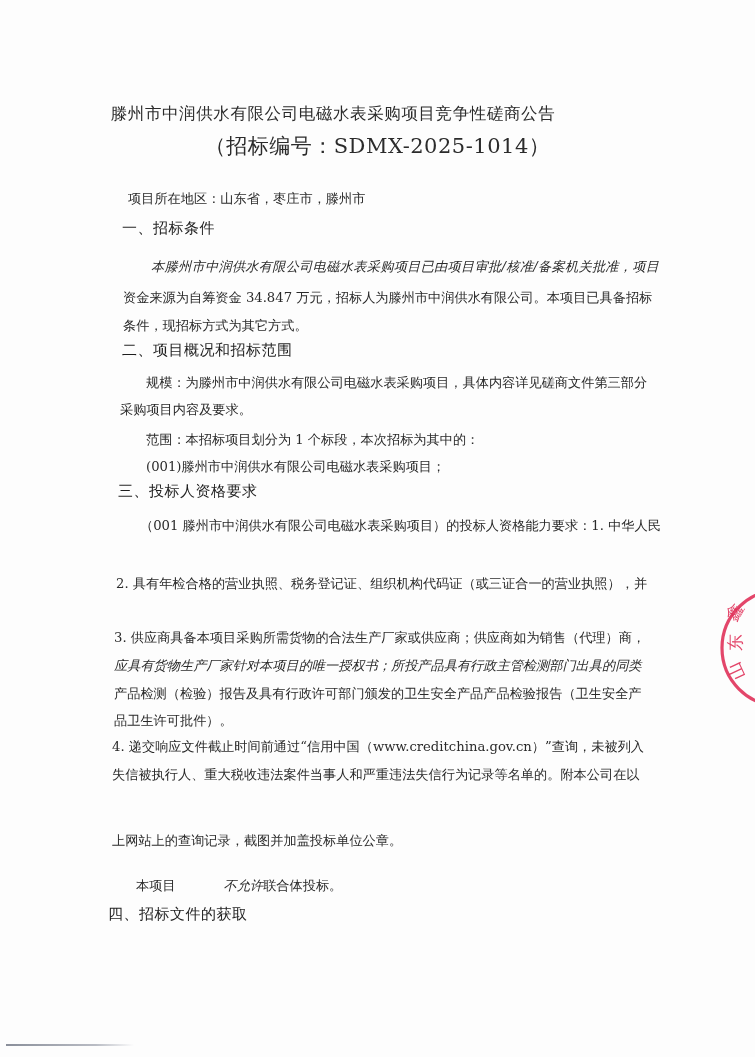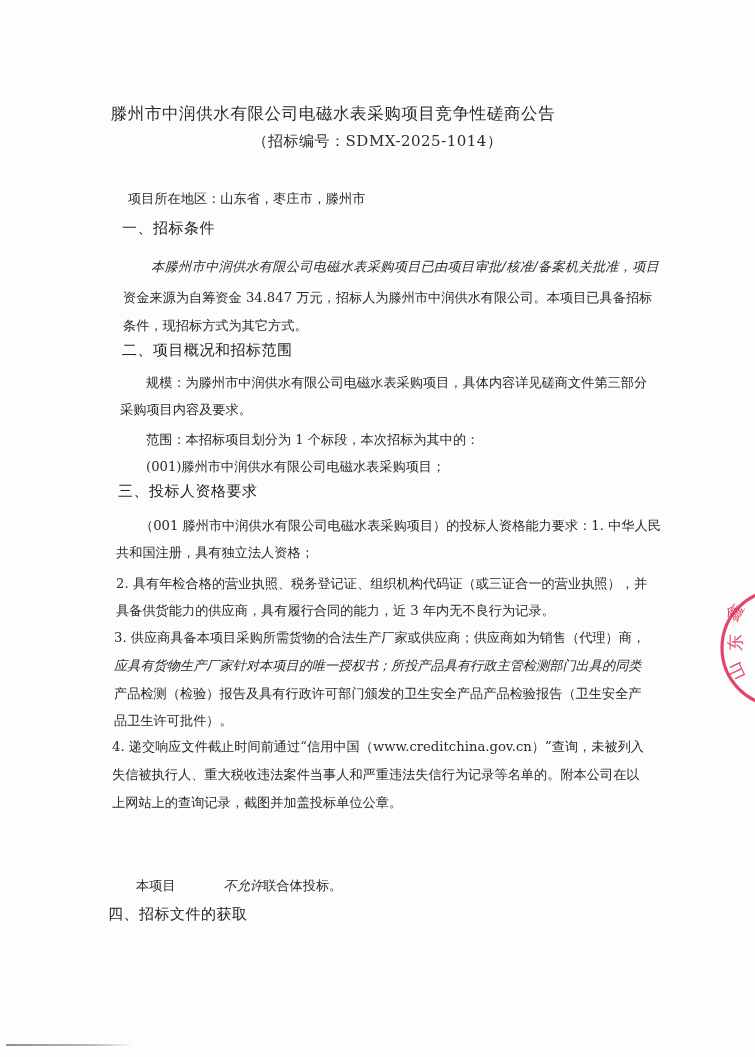--- a/index.html
+++ b/index.html
@@ -7,21 +7,21 @@
     width: 755px; height: 1057px; background: #fdfdfd; position: relative; overflow: hidden;
     font-family: "DejaVu Serif", "Liberation Serif", serif; color: #262626;
   }
   .page { position: absolute; left: 0; top: 0; width: 755px; height: 1057px; }
   .title {
     position: absolute; left: 0; width: 666px; top: 103px; text-align: center;
     font-size: 16.5px; letter-spacing: 0.6px; color: #2b2b2b;
   }
   .subtitle {
     position: absolute; left: 0; width: 755px; top: 132px; text-align: center;
-    font-size: 15px; letter-spacing: 0.5px; color: #2b2b2b;
+    font-size: 21px; letter-spacing: 0.5px; color: #2b2b2b;
   }
   .line {
     position: absolute; font-size: 13.2px; line-height: 20px; white-space: nowrap; color: #2a2a2a;
   }
   .heading {
     position: absolute; font-size: 15px; font-weight: normal; white-space: nowrap; color: #1e1e1e;
     font-family: "DejaVu Sans", "Liberation Sans", sans-serif; letter-spacing: 0.5px;
   }
   .justify { text-align: justify; text-align-last: justify; width: 532px; }
   .italic { font-style: italic; margin-left: 48px; }
@@ -49,30 +49,28 @@
   <div class="line" style="left:123px; top:316px;">条件，现招标方式为其它方式。</div>
 
   <div class="heading" style="left:122px; top:341px;">二、项目概况和招标范围</div>
   <div class="line justify" style="left:146px; top:373px; width:488px;">规模：为滕州市中润供水有限公司电磁水表采购项目，具体内容详见磋商文件第三部分</div>
   <div class="line" style="left:120px; top:400px;">采购项目内容及要求。</div>
   <div class="line" style="left:146px; top:430px;">范围：本招标项目划分为 1 个标段，本次招标为其中的：</div>
   <div class="line" style="left:146px; top:457px;">(001)滕州市中润供水有限公司电磁水表采购项目；</div>
 
   <div class="heading" style="left:118px; top:482px;">三、投标人资格要求</div>
   <div class="line justify" style="left:140px; top:516px; width:494px;">（001 滕州市中润供水有限公司电磁水表采购项目）的投标人资格能力要求：1. 中华人民</div>
-  <div class="line" style="left:116px; top:543px;">共和国注册，具有独立法人资格；</div>
   <div class="line justify" style="left:116px; top:574px; width:518px;">2. 具有年检合格的营业执照、税务登记证、组织机构代码证（或三证合一的营业执照），并</div>
-  <div class="line" style="left:116px; top:601px;">具备供货能力的供应商，具有履行合同的能力，近 3 年内无不良行为记录。</div>
   <div class="line justify" style="left:114px; top:628px; width:520px;">3. 供应商具备本项目采购所需货物的合法生产厂家或供应商；供应商如为销售（代理）商，</div>
   <div class="line justify" style="left:114px; top:656px; width:520px;font-style:italic;">应具有货物生产厂家针对本项目的唯一授权书；所投产品具有行政主管检测部门出具的同类</div>
   <div class="line justify" style="left:114px; top:684px; width:520px;">产品检测（检验）报告及具有行政许可部门颁发的卫生安全产品产品检验报告（卫生安全产</div>
   <div class="line" style="left:114px; top:711px;">品卫生许可批件）。</div>
   <div class="line justify" style="left:112px; top:737px; width:522px;">4. 递交响应文件截止时间前通过“信用中国（www.creditchina.gov.cn）”查询，未被列入</div>
   <div class="line justify" style="left:112px; top:765px; width:522px;">失信被执行人、重大税收违法案件当事人和严重违法失信行为记录等名单的。附本公司在以</div>
-  <div class="line" style="left:112px; top:793px;">上网站上的查询记录，截图并加盖投标单位公章。</div>
+  <div class="line" style="left:112px; top:831px;">上网站上的查询记录，截图并加盖投标单位公章。</div>
   <div class="line" style="left:136px; top:876px;"><span>本项目</span><span class="italic">不允许</span><span>联合体投标。</span></div>
 
   <div class="heading" style="left:108px; top:905px;">四、招标文件的获取</div>
 
   <svg class="stamp" viewBox="0 0 100 120">
     <circle cx="62" cy="60" r="58" fill="none" stroke="#e0325a" stroke-width="3.2" opacity="0.9"></circle>
     <text x="15" y="30" font-size="17" fill="#e0325a" font-family="DejaVu Sans, sans-serif" transform="rotate(-60 20 30)" opacity="0.9">鑫</text>
     <text x="10" y="60" font-size="17" fill="#e0325a" font-family="DejaVu Sans, sans-serif" transform="rotate(-90 18 55)" opacity="0.9">东</text>
     <text x="14" y="90" font-size="17" fill="#e0325a" font-family="DejaVu Sans, sans-serif" transform="rotate(-115 20 85)" opacity="0.9">山</text>
   </svg>

